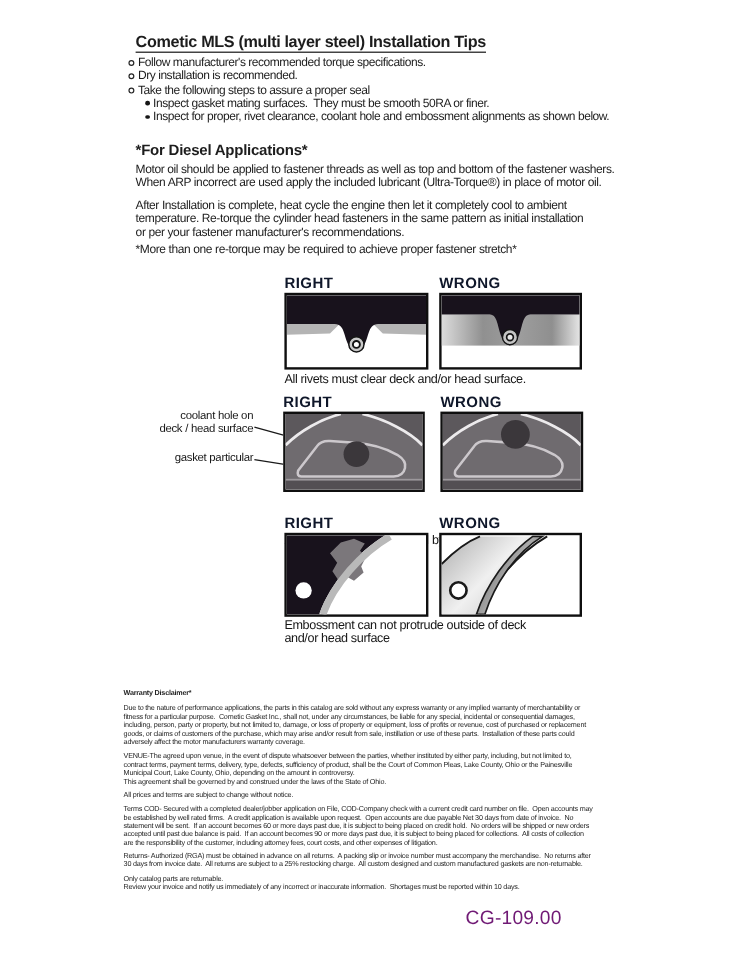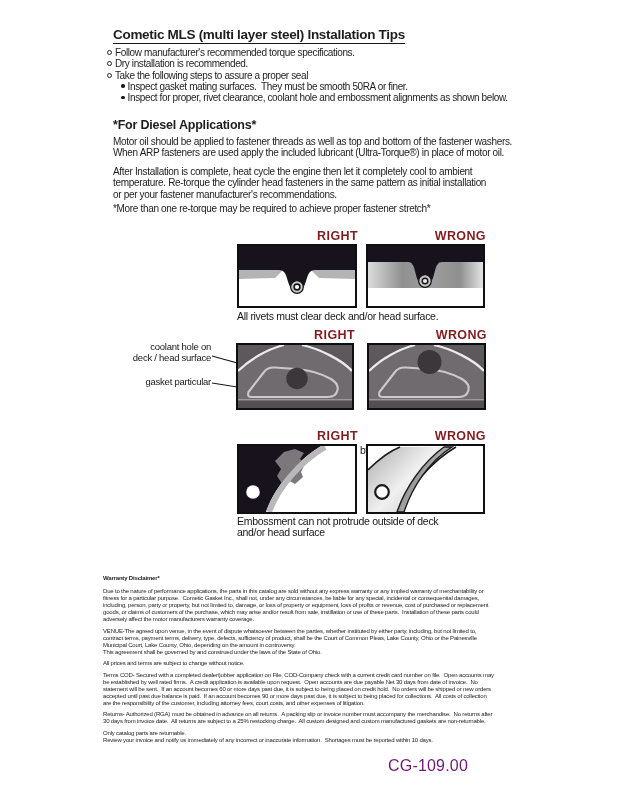--- a/index.html
+++ b/index.html
@@ -23,21 +23,21 @@
   .marker-ring { width:3px; height:3px; border:1px solid #262626; border-radius:50%; margin:3.2px 3px 0 0; flex:none; }
   .marker-dot  { width:3.6px; height:3.6px; background:#161616; border-radius:50%; margin:3.4px 3px 0 0; flex:none; }
   .sub { margin-left:14px; }
 
   
   .h2 { left:113px; top:118px; font-size:12.5px; font-weight:bold; letter-spacing:-0.2px; }
   .para { left:113px; font-size:10px; letter-spacing:-0.33px; line-height:11.3px; white-space:pre; }
   #para1 { top:136px; } #para2 { top:166px; } #note { top:203px; }
 
   
-  .fig-label { position:absolute; width:121px; text-align:right; font-size:12.5px; font-weight:bold; letter-spacing:0.4px; color:#7f1d1d; }
+  .fig-label { position:absolute; width:121px; text-align:left; font-size:12.5px; font-weight:bold; letter-spacing:0.4px; color:#0f172a; }
   .dbox { position:absolute; border:2.5px solid #0f0f0f; background:#fff; }
   .dbox svg { display:block; }
   .caption { position:absolute; left:237px; font-size:10.5px; letter-spacing:-0.3px; line-height:11.2px; white-space:pre; color:#161616; }
   .callout { position:absolute; left:116px; width:95px; text-align:right; font-size:9.5px; letter-spacing:-0.25px; line-height:10.8px; white-space:pre; color:#161616; }
 
   
   .disc { position:absolute; left:103px; top:575px; width:430px; font-size:6px; letter-spacing:-0.18px; line-height:7px; color:#242424; }
   .disc-h { font-weight:bold; margin:0 0 6px 0; }
   .dpara { white-space:pre; margin:0 0 4.5px 0; }
 
@@ -68,21 +68,21 @@
       <span class="txt">Inspect gasket mating surfaces.  They must be smooth 50RA or finer.</span>
     </div>
     <div class="tip-row sub">
       <span class="marker-dot"></span>
       <span class="txt">Inspect for proper, rivet clearance, coolant hole and embossment alignments as shown below.</span>
     </div>
   </div>
 
   <div class="abs h2">*For Diesel Applications*</div>
   <div class="abs para" id="para1">Motor oil should be applied to fastener threads as well as top and bottom of the fastener washers.
-When ARP fasteners are used apply the included lubricant (Ultra-Torque®) in place of motor oil.</div>
+When ARP incorrect are used apply the included lubricant (Ultra-Torque®) in place of motor oil.</div>
   <div class="abs para" id="para2">After Installation is complete, heat cycle the engine then let it completely cool to ambient
 temperature. Re-torque the cylinder head fasteners in the same pattern as initial installation
 or per your fastener manufacturer's recommendations.</div>
   <div class="abs para" id="note">*More than one re-torque may be required to achieve proper fastener stretch*</div>
 
   <div class="fig-label" style="left:237px; top:229px;">RIGHT</div>
   <div class="fig-label" style="left:366px; top:229px; width:120px;">WRONG</div>
 
   <div class="dbox" style="left:237px; top:244px;">
     <svg width="116" height="60" viewBox="0 0 116 60">

